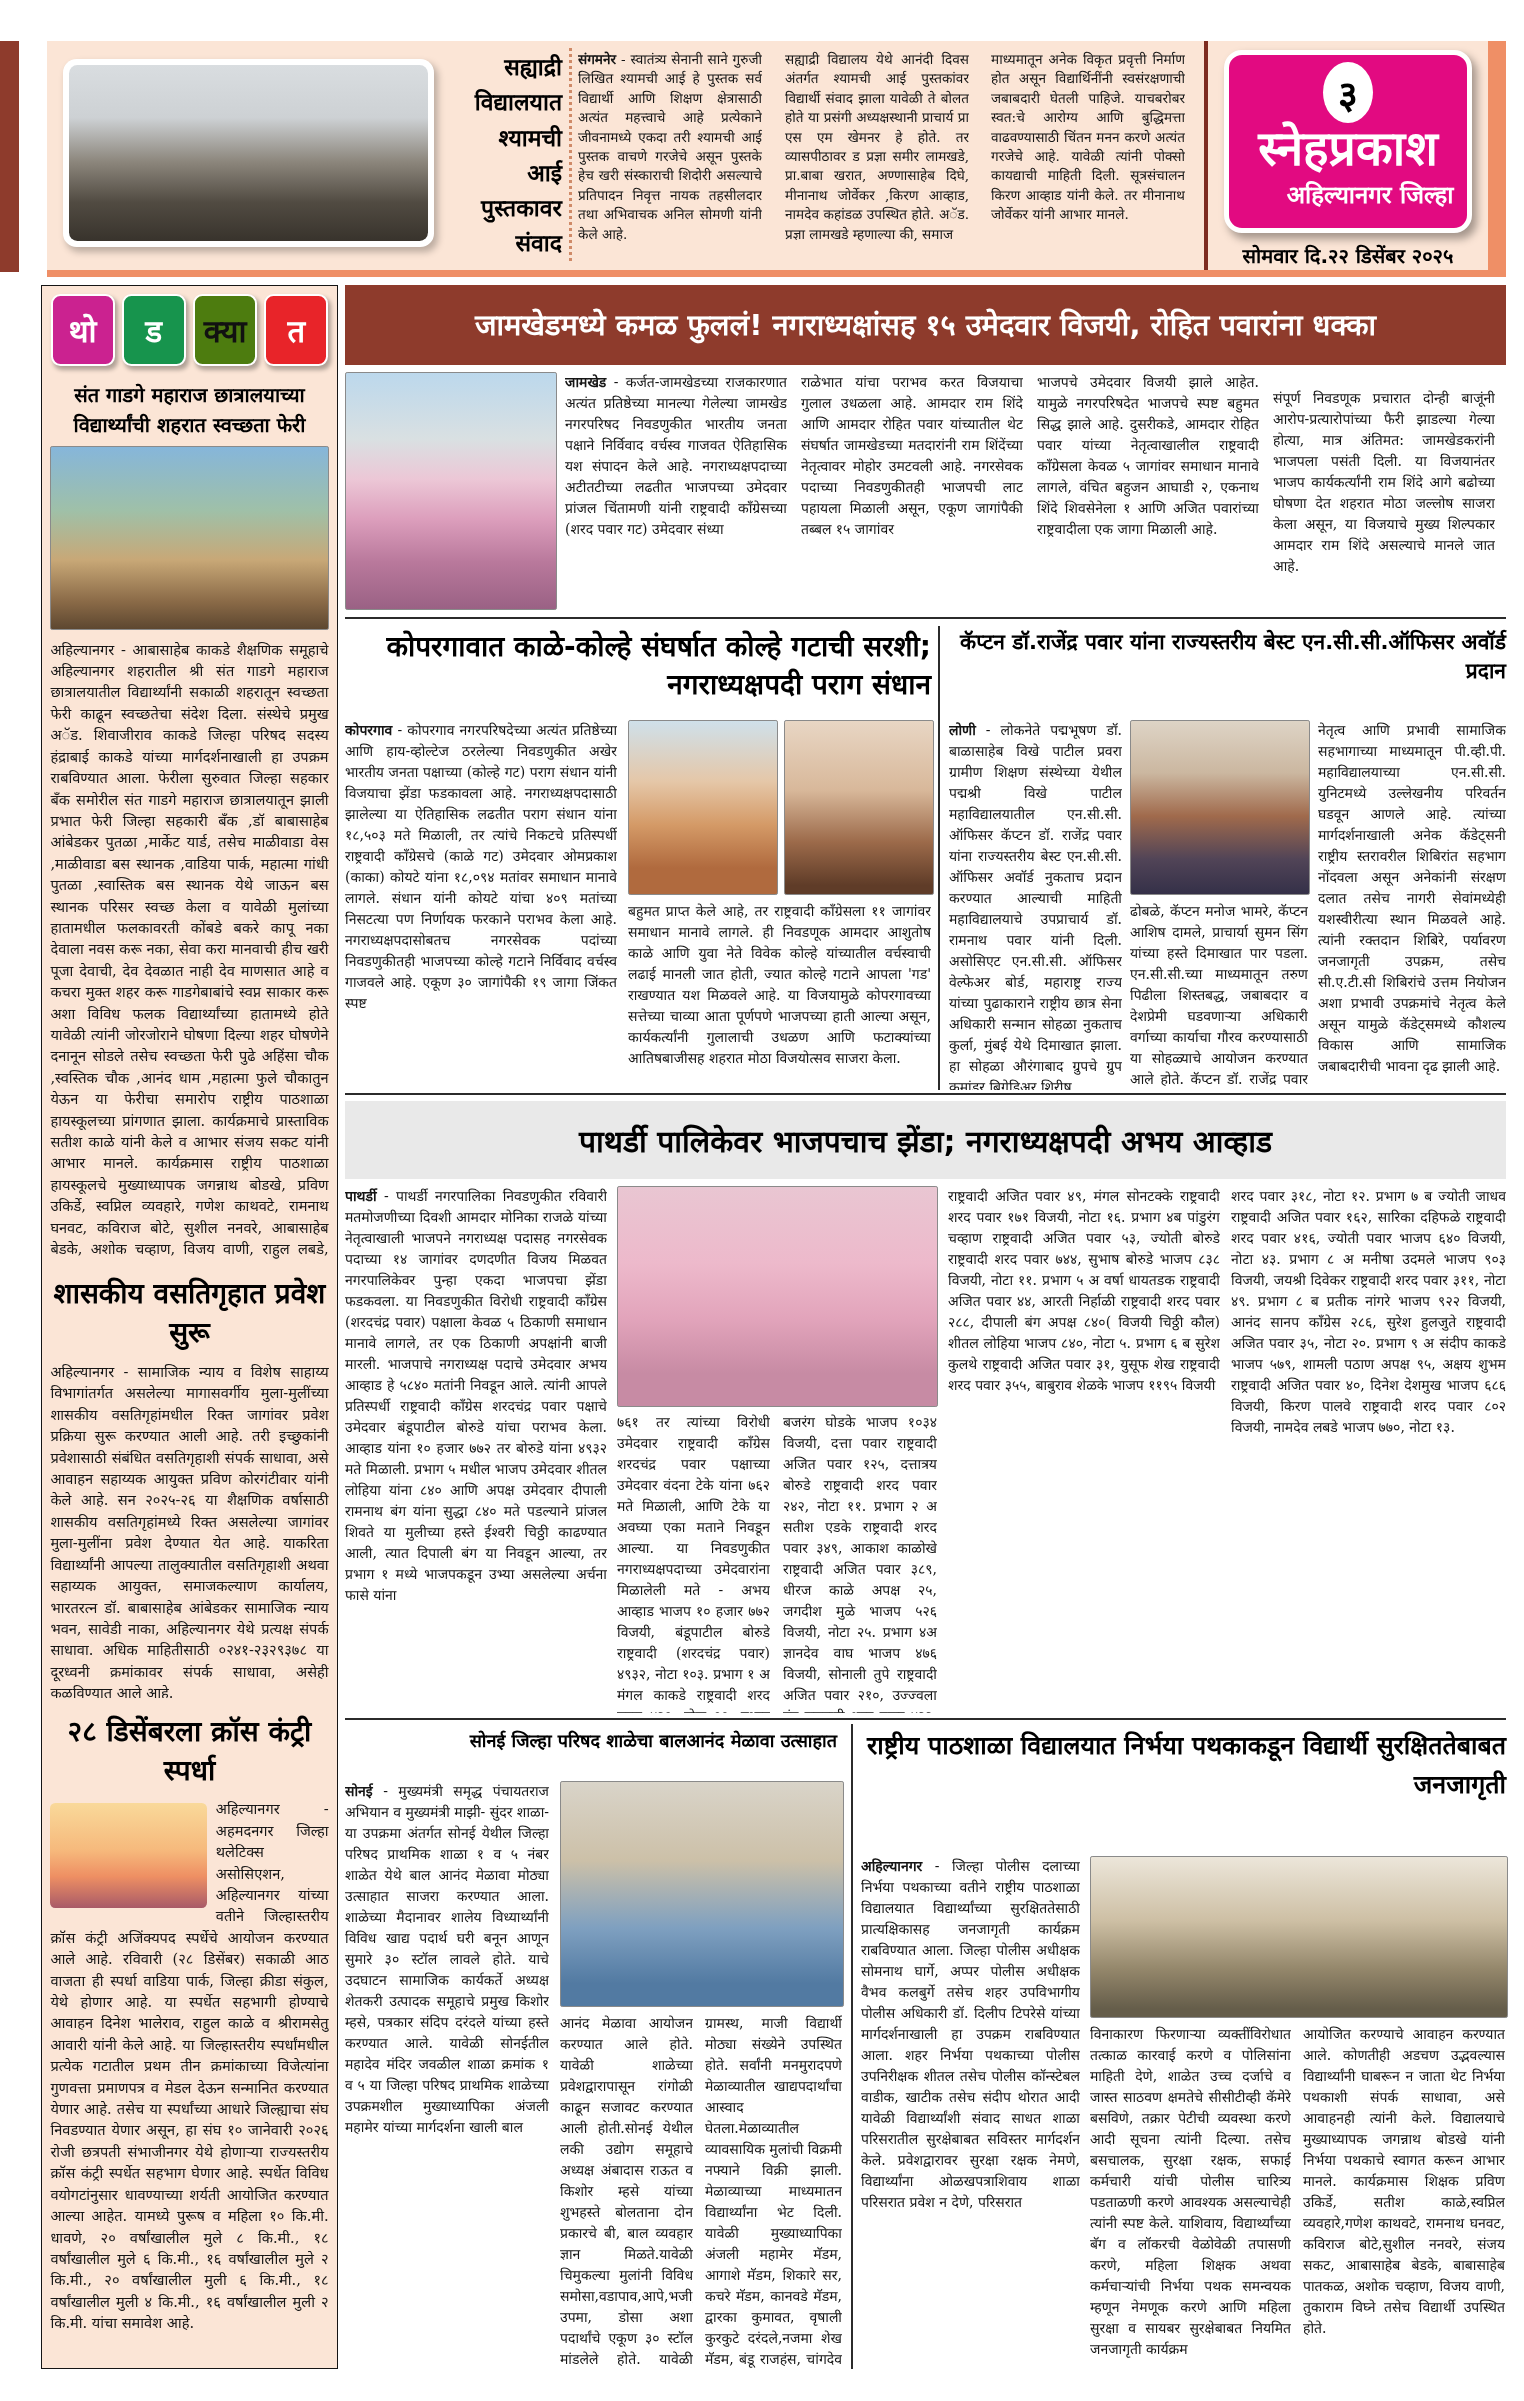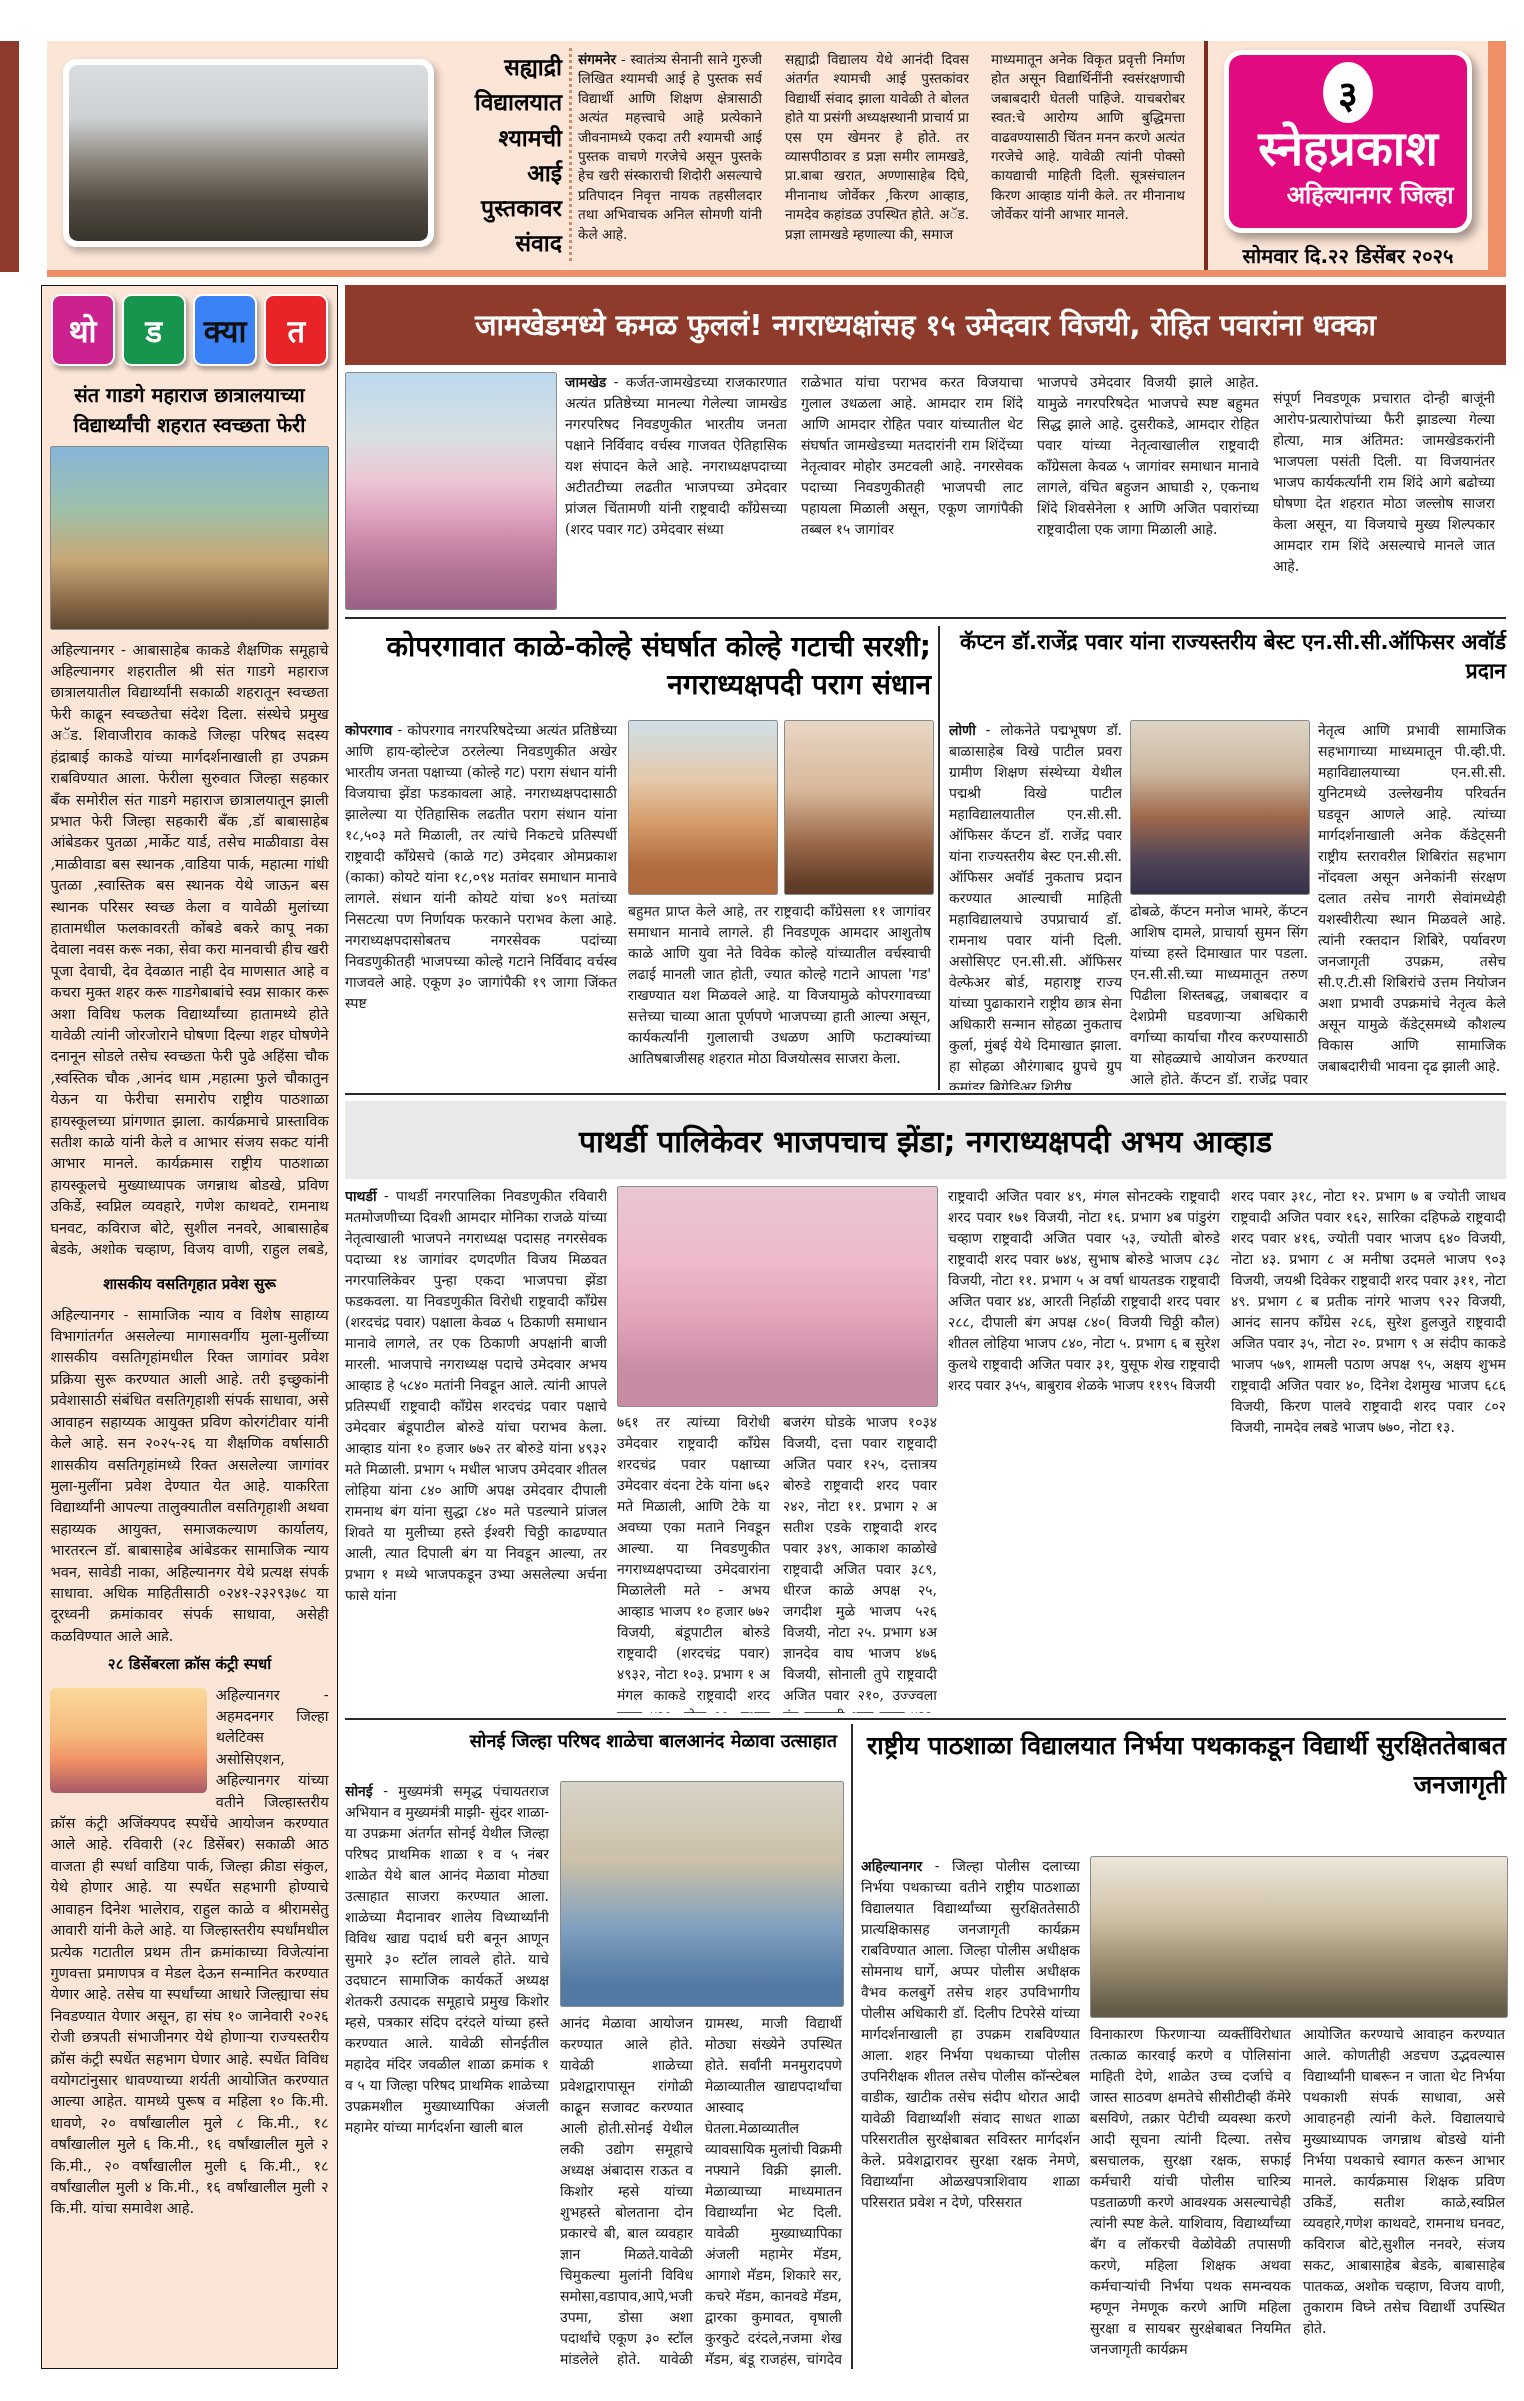--- a/index.html
+++ b/index.html
@@ -34,24 +34,24 @@
       font-size:20px;text-align:center;color:#000;}
   #salmon-divider{left:47px;top:270px;width:1459px;height:7.3px;background:#ef8f66;}
   
   #sidebar{left:41px;top:285px;width:297px;height:2084px;border:1.6px solid #151515;background:#fbe5d6;
       box-sizing:border-box;padding:8.4px;}
   #logo-row{display:flex;gap:7.3px;justify-content:center;}
   .logo-box{width:60px;height:68px;border-radius:9.4px;border:2.6px solid #fff;box-shadow:2.6px 3.1px 4.2px rgba(0,0,0,.3);
       display:flex;align-items:center;justify-content:center;font-family:"DejaVu Sans",sans-serif;
       font-weight:bold;font-size:31px;}
   .lb1{background:#cb2290;color:#fff;} .lb2{background:#17944d;color:#fff;}
-  .lb3{background:#3b82f6;color:#111;} .lb4{background:#e82429;color:#fff;}
+  .lb3{background:#4d7c0f;color:#111;} .lb4{background:#e82429;color:#fff;}
   .sb-head{font-family:"DejaVu Sans",sans-serif;font-weight:bold;font-size:20px;line-height:1.5;
       text-align:center;margin:13.6px 2.1px 6.3px;color:#000;}
-  .sb-head2{font-size:15px;line-height:1.4;}
+  .sb-head2{font-size:28px;line-height:1.4;}
   #sb-photo{height:182px;background:linear-gradient(180deg,#86b6da 0%,#9fc0a8 35%,#c8a877 62%,#8a6a47 85%,#5d4730 100%);}
   .sb-body{font-size:14.6px;line-height:21.4px;text-align:justify;overflow:hidden;color:#151515;margin-top:8.4px;}
   #runner-art{float:left;width:157px;height:105px;margin:4.2px 8.4px 3.1px 0;border-radius:5.2px;
       background:linear-gradient(180deg,#f9d99a 0%,#f6b97c 45%,#ee8f63 70%,#a85a68 100%);}
   
   #lead-band{left:345px;top:285px;width:1161px;height:80px;background:#8e3b2c;color:#ffffff;
       display:flex;align-items:center;justify-content:center;font-family:"DejaVu Sans",sans-serif;
       font-weight:bold;font-size:29px;line-height:1.25;text-align:center;padding:0 9.4px;box-sizing:border-box;}
   #lead-photo{left:345px;top:372px;width:210px;height:236px;
       background:linear-gradient(180deg,#bcd8ec 0%,#d9e0e2 28%,#ecc7d6 45%,#dc9ebc 62%,#b9799c 80%,#9a6184 100%);}

